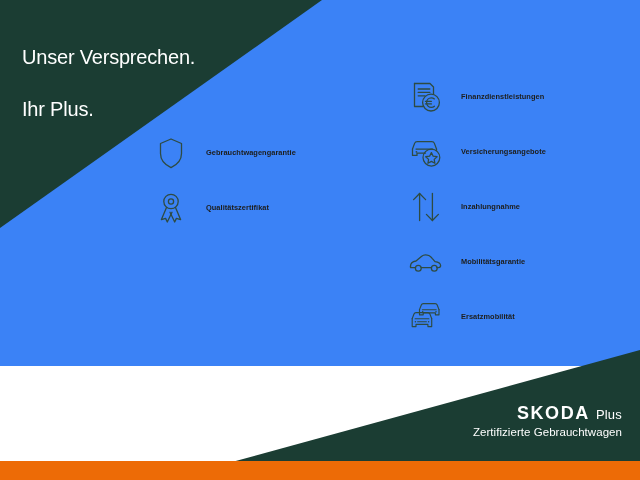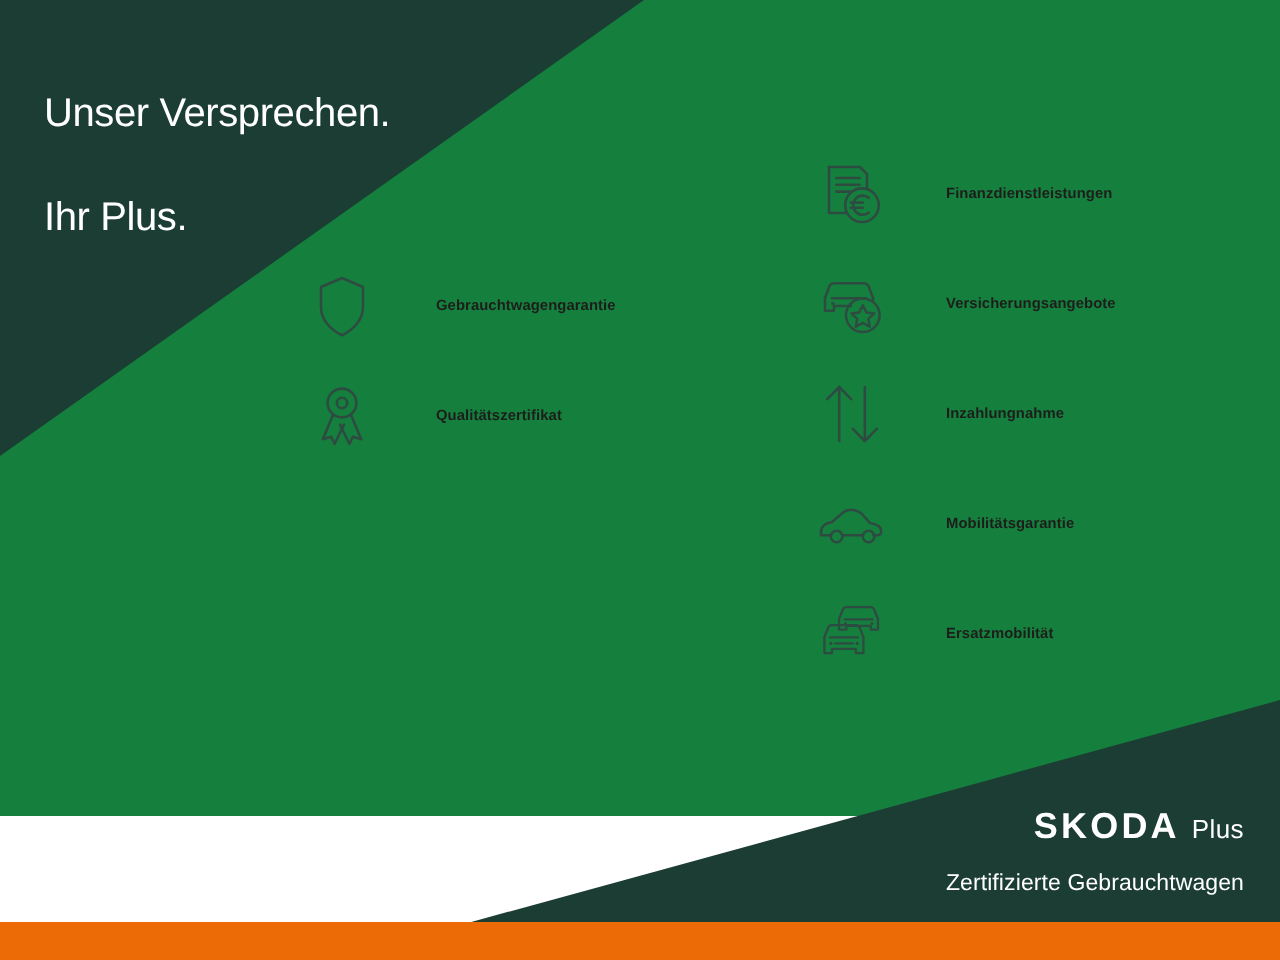--- a/index.html
+++ b/index.html
@@ -2,21 +2,21 @@
 <html><head>
 <meta charset="utf-8">
 <style>
   html,body{margin:0;padding:0;}
   body{
     width:640px;height:480px;overflow:hidden;
     background:#ffffff;
     font-family:"Liberation Sans","DejaVu Sans",sans-serif;
     position:relative;
   }
-  #stage{position:absolute;inset:0;width:640px;height:408px;background:#15803d;}
+  #stage{position:absolute;inset:0;width:640px;height:366px;background:#3b82f6;}
 
   .shape{position:absolute;}
 
   
   #wedge-tl{
     left:0;top:0;width:340px;height:240px;
     background:#1B3D33;
     clip-path:polygon(0 0, 322px 0, 0 228px);
   }
   
@@ -57,21 +57,21 @@
   #col-left .feature-row{height:54px;}
   #col-right .feature-row{height:54px;}
 
   .feat-icon{
     width:46px;height:46px;
     flex:0 0 46px;
     display:flex;align-items:center;justify-content:center;
   }
   .feat-icon svg{display:block;}
   .feat-label{
-    margin-left:24px;
+    margin-left:12px;
     font-size:7.4px;
     font-weight:bold;
     color:#1d1d1b;
     letter-spacing:0.05px;
     line-height:1.1;
     white-space:nowrap;
   }
 
   
   #logo-block{
@@ -85,21 +85,21 @@
   }
   #logo-skoda{
     font-size:18px;font-weight:bold;letter-spacing:1.6px;
     color:#fff;line-height:1;
     font-family:"Liberation Sans","DejaVu Sans",sans-serif;
   }
   #logo-plus{
     font-size:13px;font-weight:400;letter-spacing:0.2px;color:#fff;line-height:1;
   }
   #logo-tagline{
-    margin-top:12px;
+    margin-top:2px;
     font-size:11.5px;font-weight:400;color:#fff;letter-spacing:0.05px;
     line-height:1.2;
   }
 </style>
 </head>
 <body>
 
 <div id="stage">
 
   <div class="shape" id="wedge-tl"></div>

